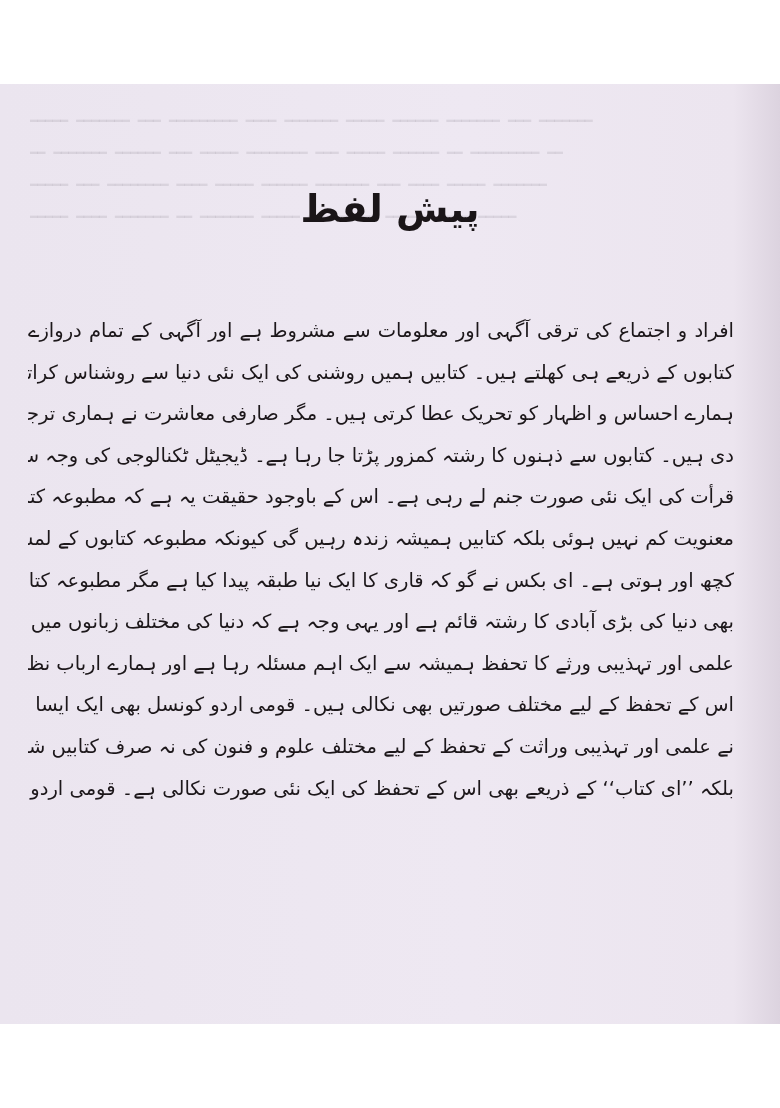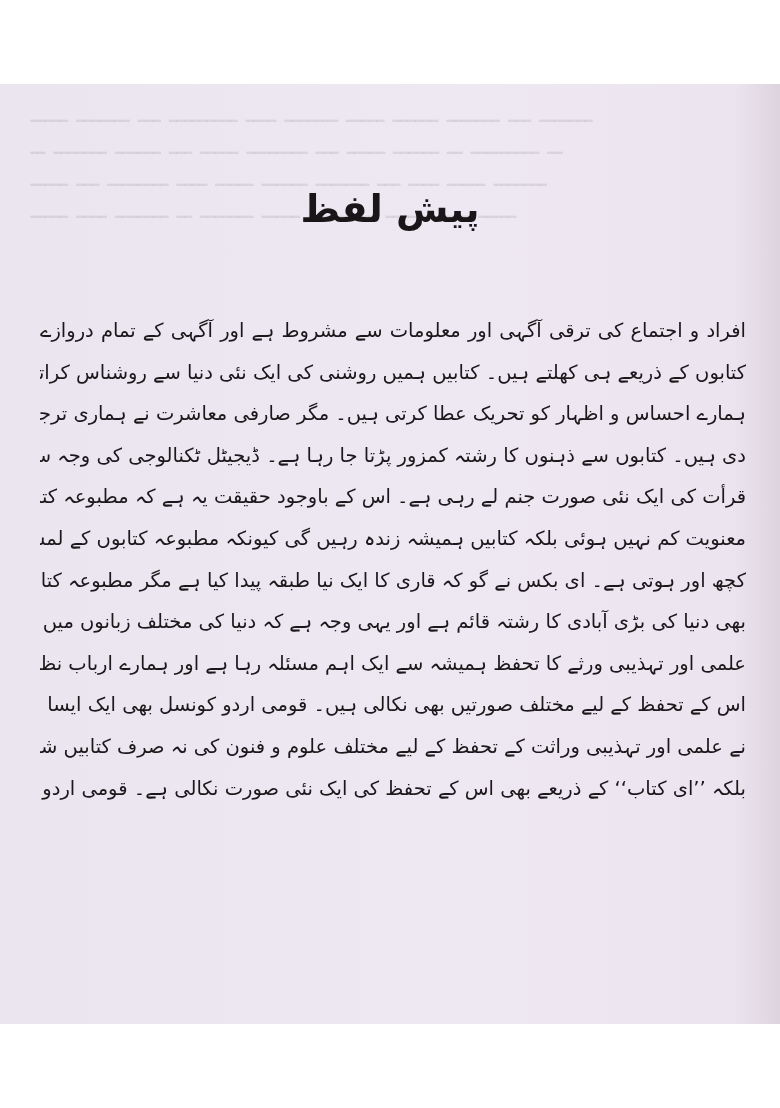--- a/index.html
+++ b/index.html
@@ -41,21 +41,21 @@
       direction: rtl;
       font-family: "DejaVu Sans", sans-serif;
       font-size: 38px;
       font-weight: bold;
       color: #1a1518;
       letter-spacing: 1px;
     }
     .body-text {
       position: absolute;
       top: 226px;
-      left: 40px;
+      left: 28px;
       width: 706px;
       direction: rtl;
       text-align: justify;
       text-align-last: justify;
       font-family: "DejaVu Sans", sans-serif;
       color: #1c171a;
     }
     .line {
       display: block;
       height: 41.6px;

